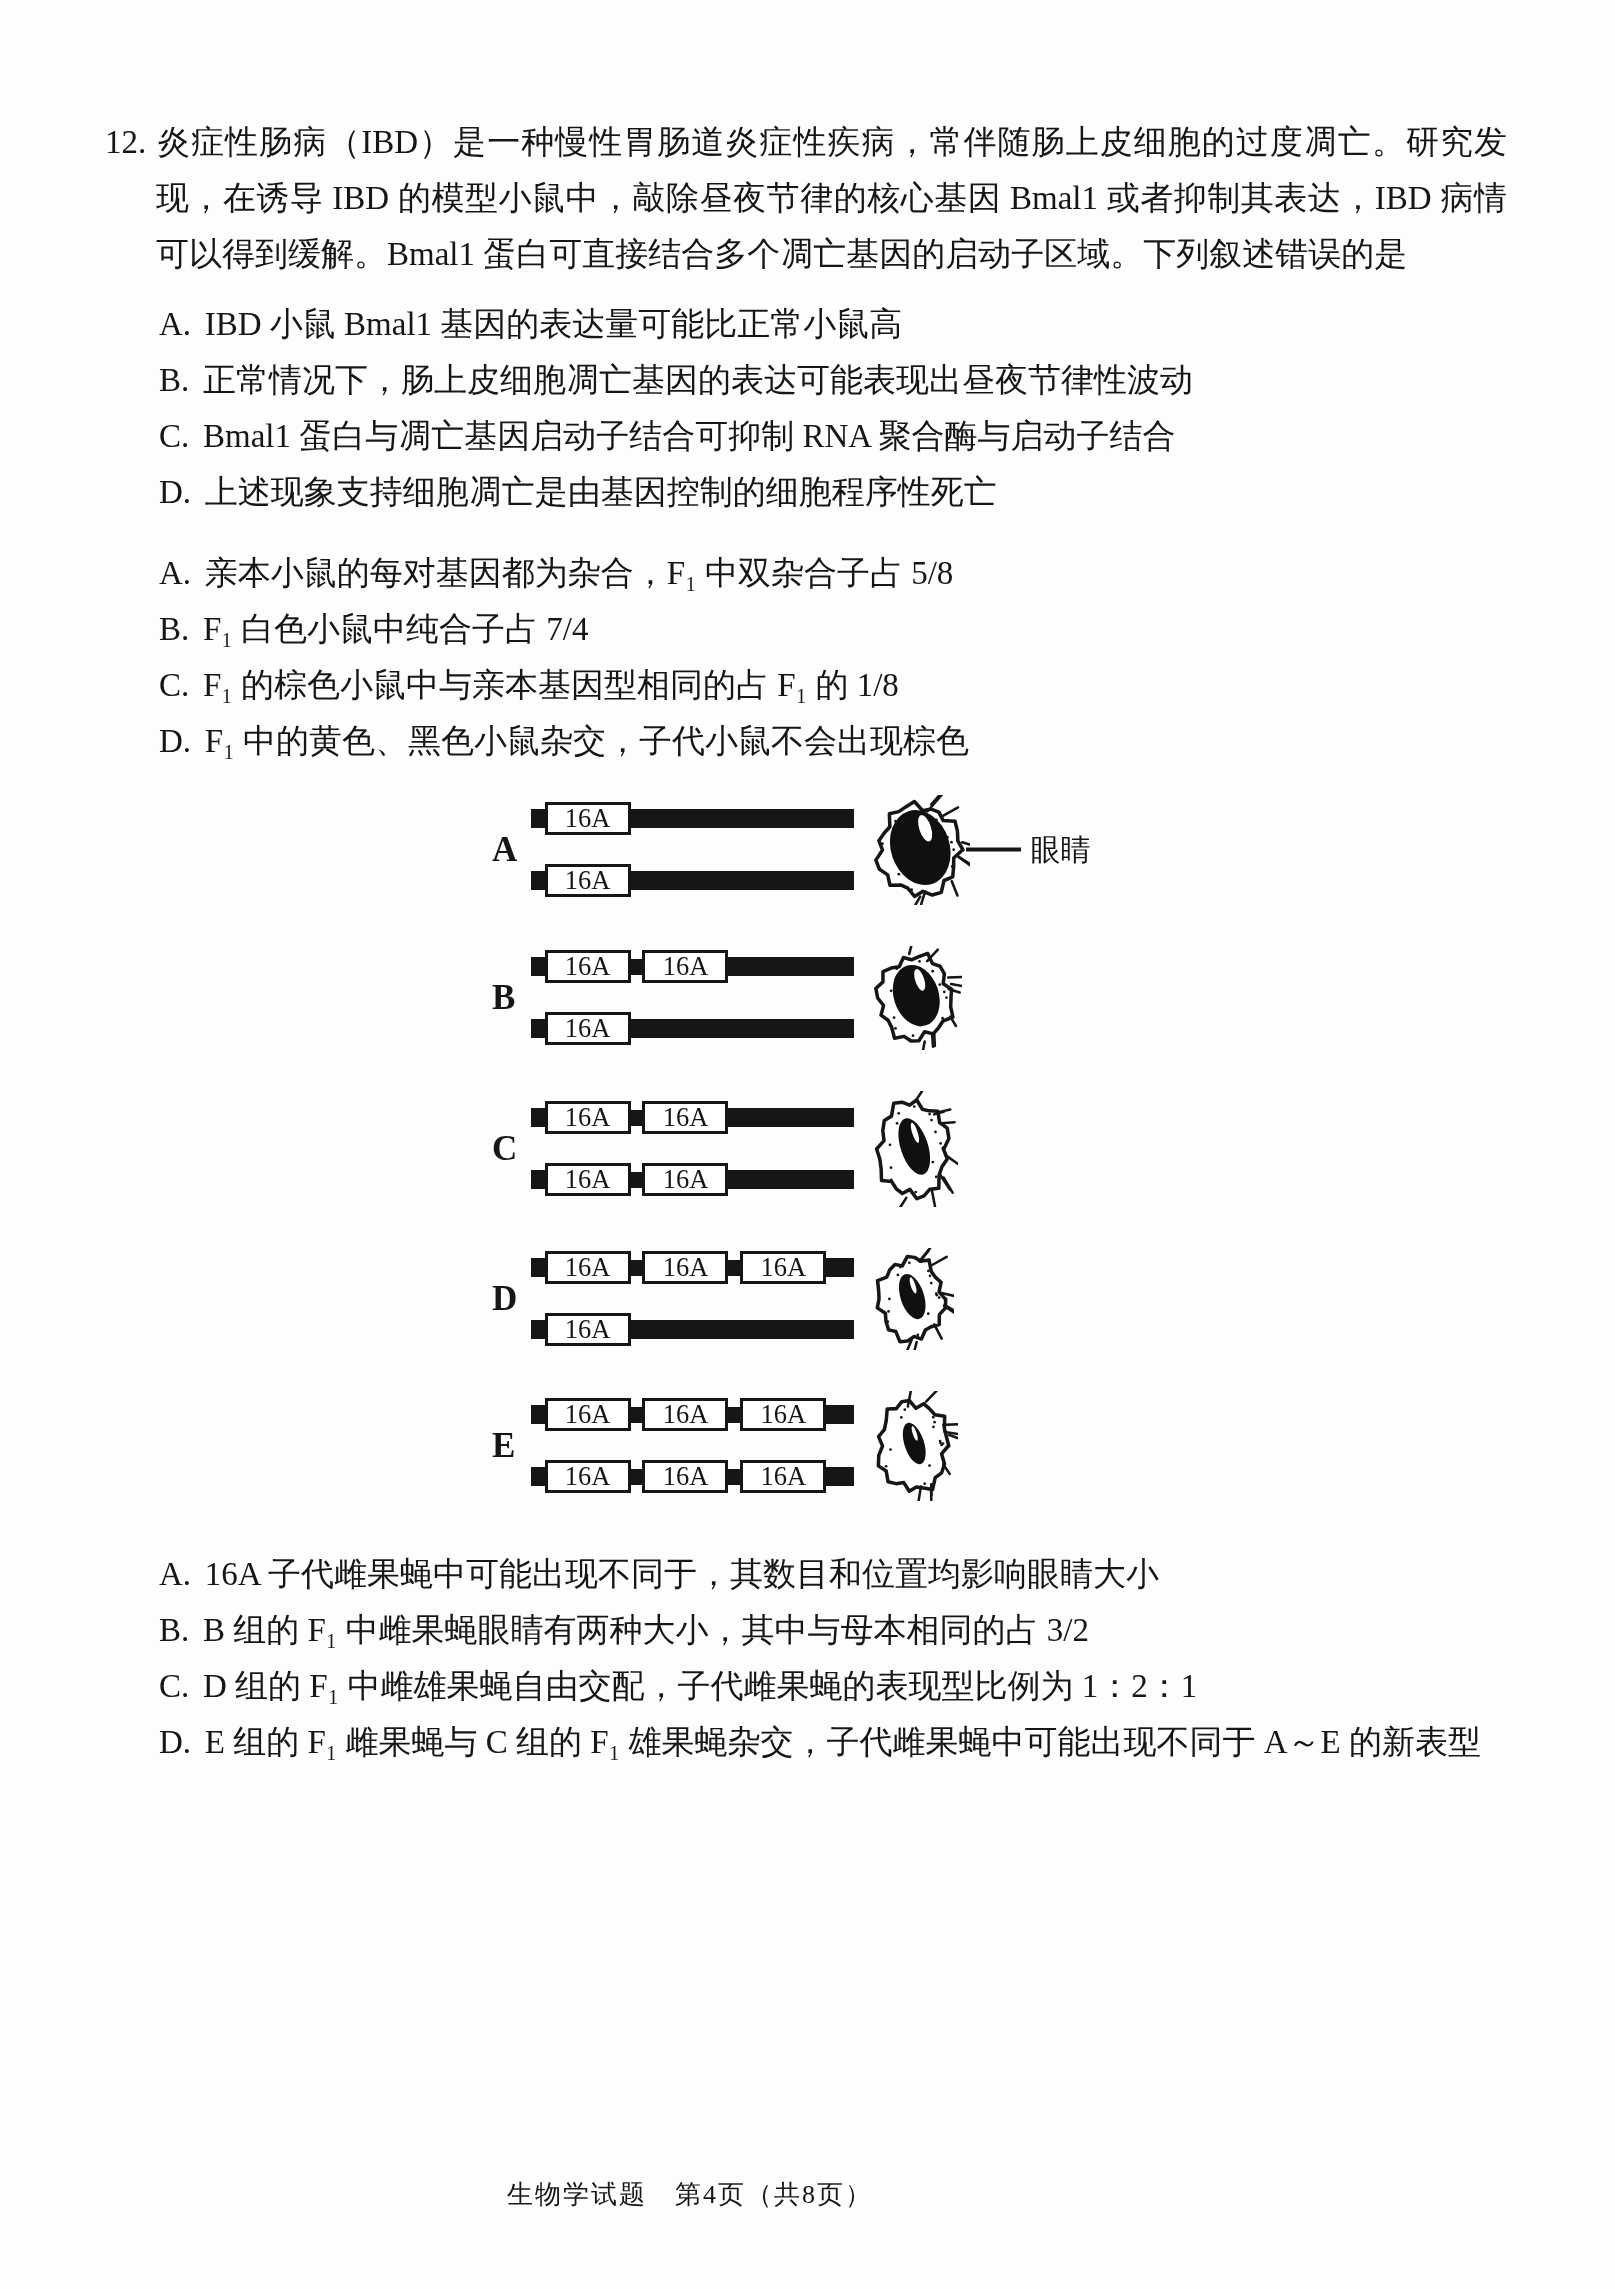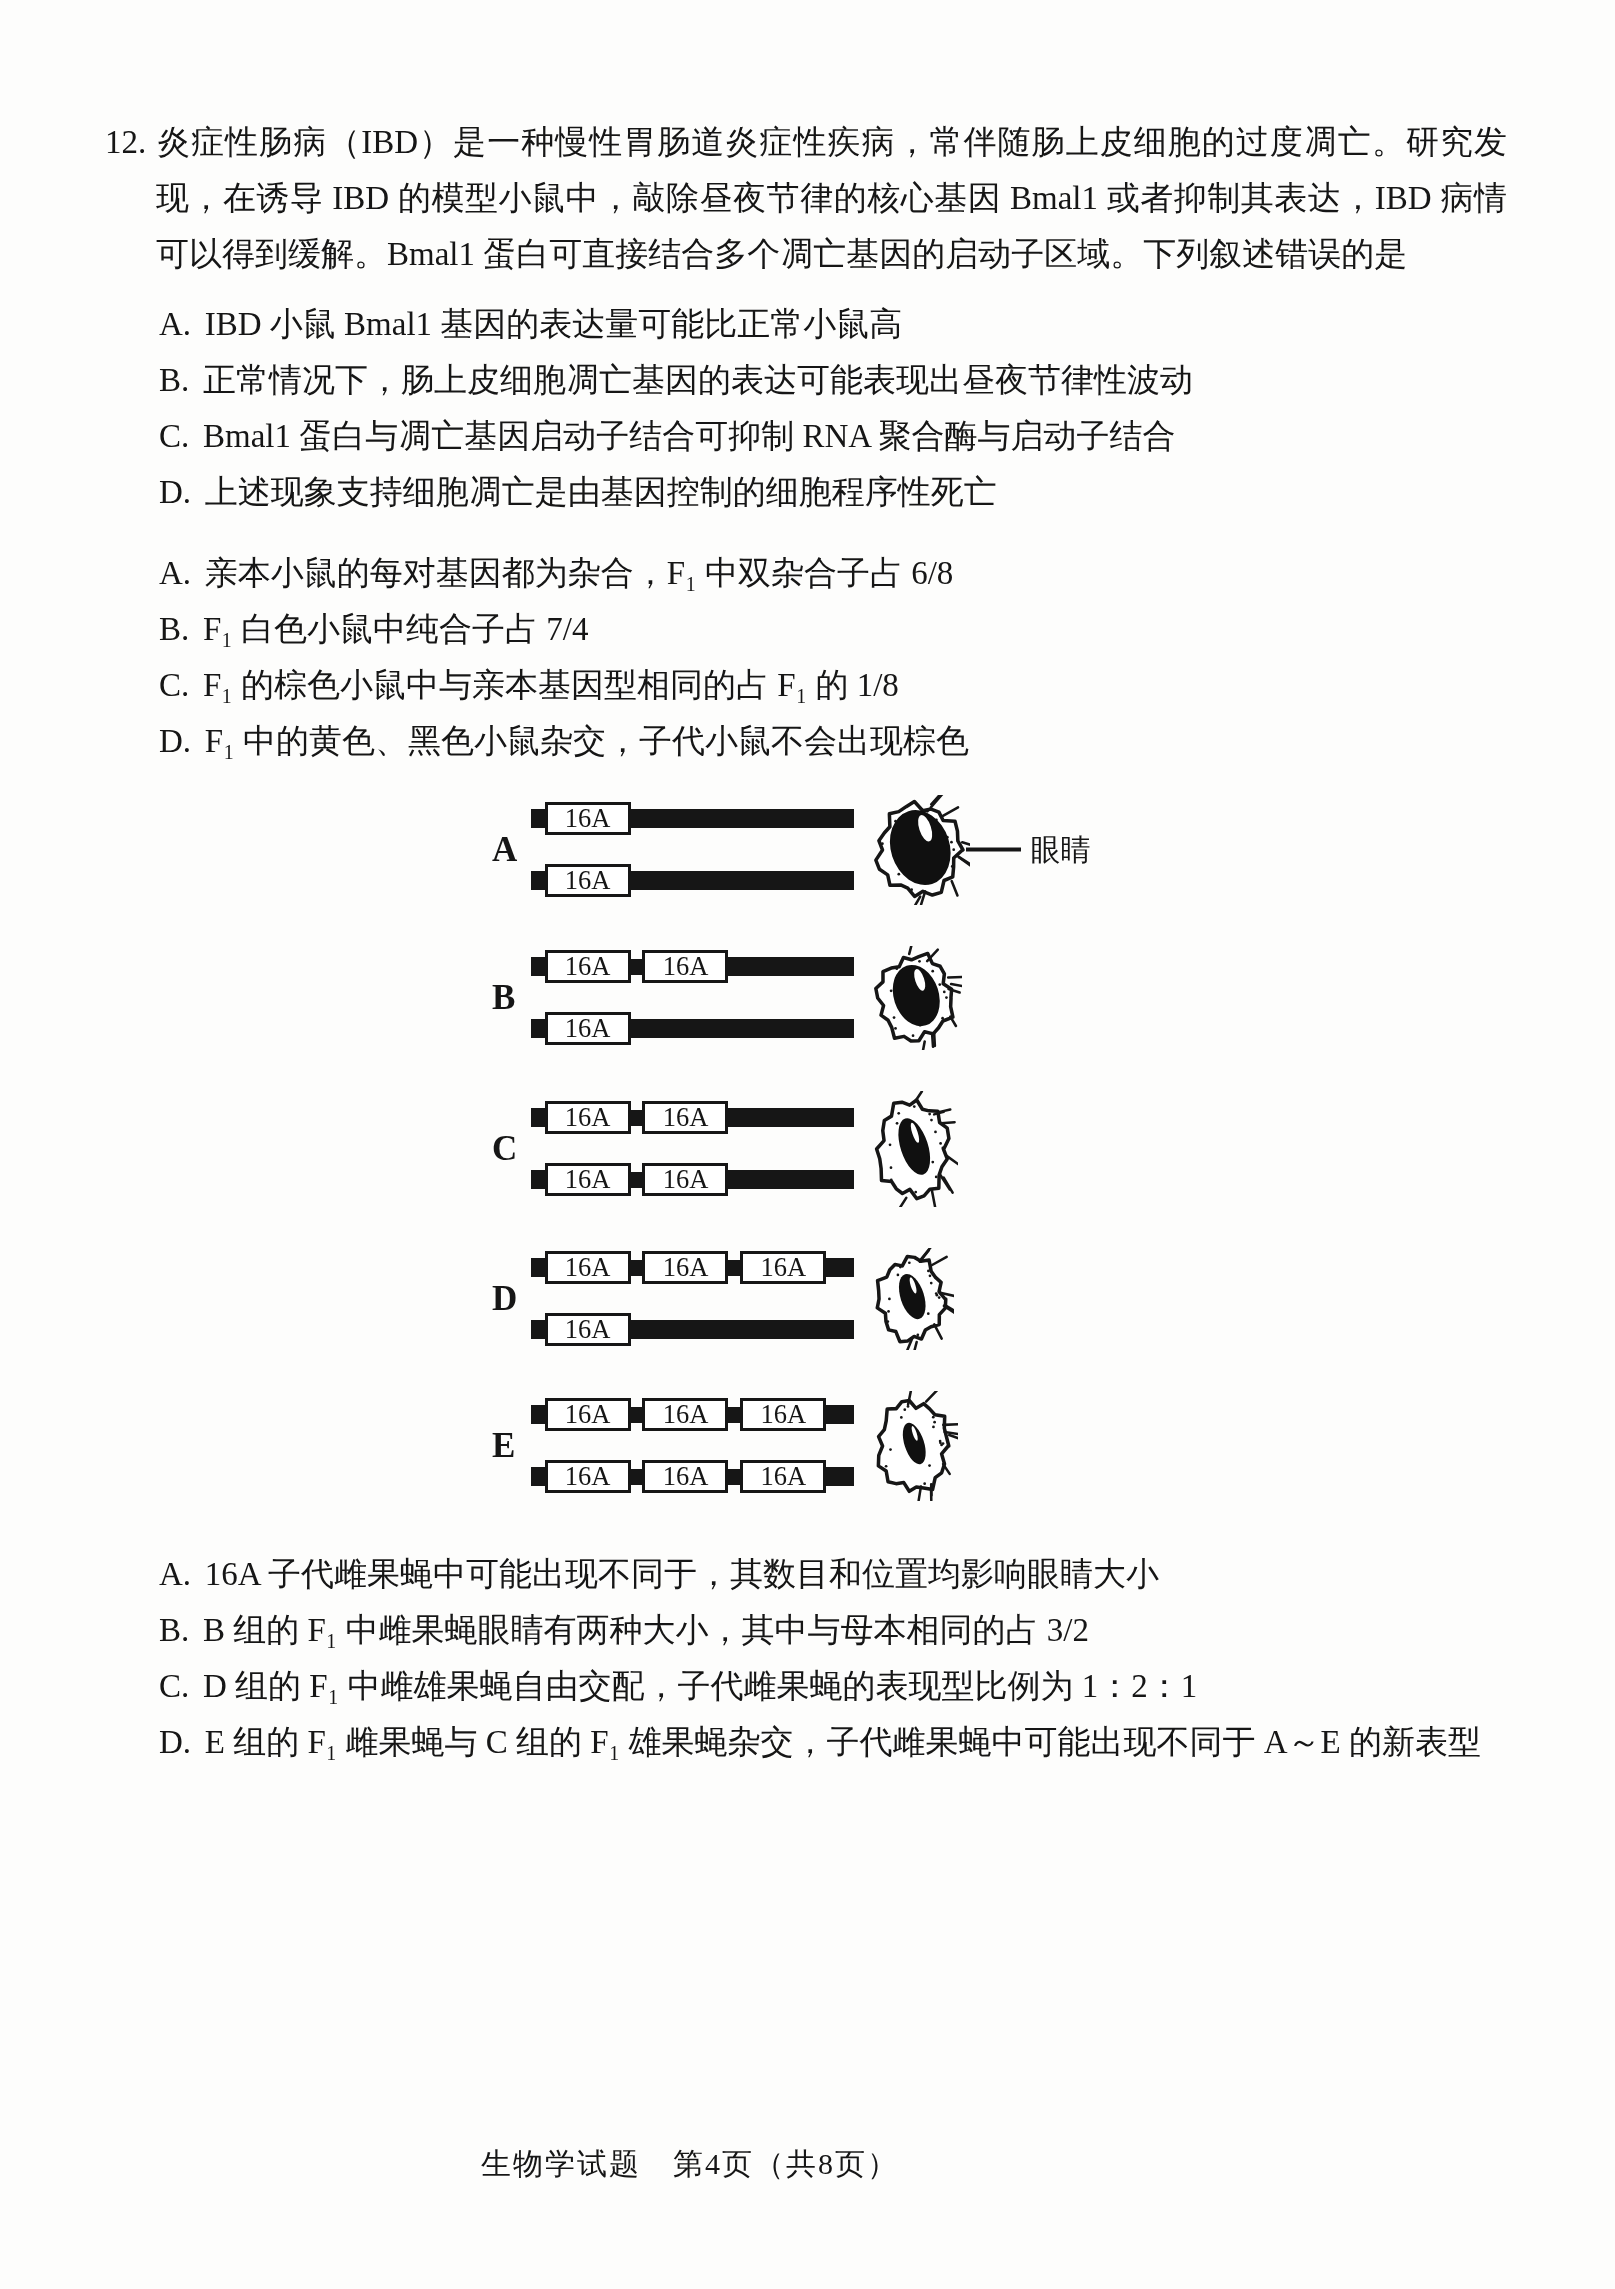--- a/index.html
+++ b/index.html
@@ -54,22 +54,22 @@
   .tail{flex:1 1 auto;height:18.6px;background:#161616;}
   .fig-eye{margin-left:13.7px;position:relative;width:110px;display:flex;align-items:center;flex:0 0 auto;}
   .eye-callout{
     position:absolute;left:98px;top:50%;transform:translateY(-50%);
     display:flex;align-items:center;white-space:nowrap;
   }
   .callout-line{width:55px;height:3.4px;background:#161616;margin-right:9.8px;}
   .callout-text{font-size:30px;text-align:right;}
 
   .footer{
-    position:absolute;bottom:105px;left:0;right:235px;
-    text-align:center;font-size:30px;letter-spacing:2px;
+    position:absolute;bottom:78px;left:0;right:235px;
+    text-align:center;font-size:26px;letter-spacing:2px;
   }
 </style>
 </head>
 <body>
 
 <div class="page">
   <div>
       <div class="question">
         <p class="q-stem"><span class="q-num">12.</span><span>炎症性肠病（IBD）是一种慢性胃肠道炎症性疾病，常伴随肠上皮细胞的过度凋亡。研究发现，在诱导 IBD 的模型小鼠中，敲除昼夜节律的核心基因 Bmal1 或者抑制其表达，IBD 病情可以得到缓解。Bmal1 蛋白可直接结合多个凋亡基因的启动子区域。下列叙述错误的是</span></p>
         <div class="options">
@@ -88,21 +88,21 @@
           <div class="option">
             <span class="opt-label">D.</span>
             <span class="opt-text">上述现象支持细胞凋亡是由基因控制的细胞程序性死亡</span>
           </div>
         </div>
       </div>
       <div class="question">
         <div class="options">
           <div class="option">
             <span class="opt-label">A.</span>
-            <span class="opt-text">亲本小鼠的每对基因都为杂合，F₁ 中双杂合子占 6/8</span>
+            <span class="opt-text">亲本小鼠的每对基因都为杂合，F₁ 中双杂合子占 5/8</span>
           </div>
           <div class="option">
             <span class="opt-label">B.</span>
             <span class="opt-text">F₁ 白色小鼠中纯合子占 7/4</span>
           </div>
           <div class="option">
             <span class="opt-label">C.</span>
             <span class="opt-text">F₁ 的棕色小鼠中与亲本基因型相同的占 F₁ 的 1/8</span>
           </div>
           <div class="option">

